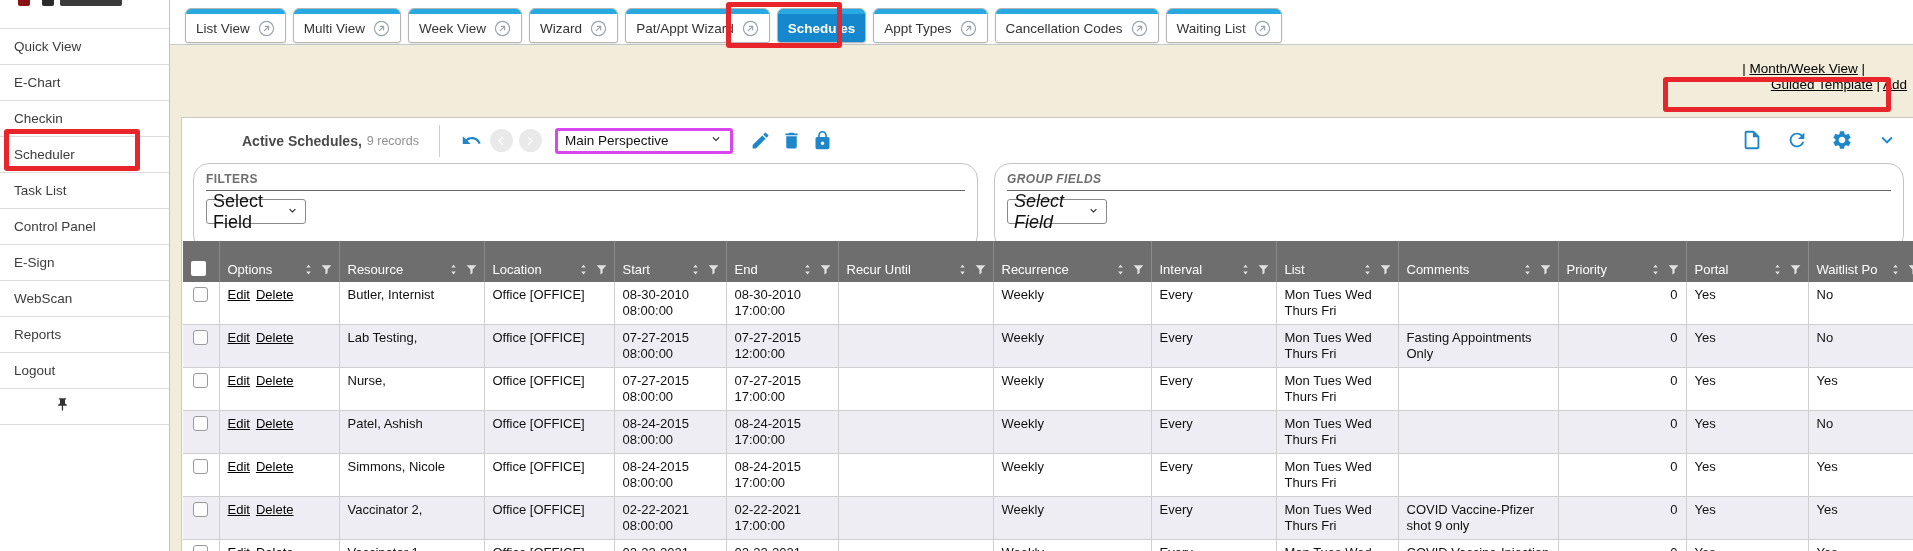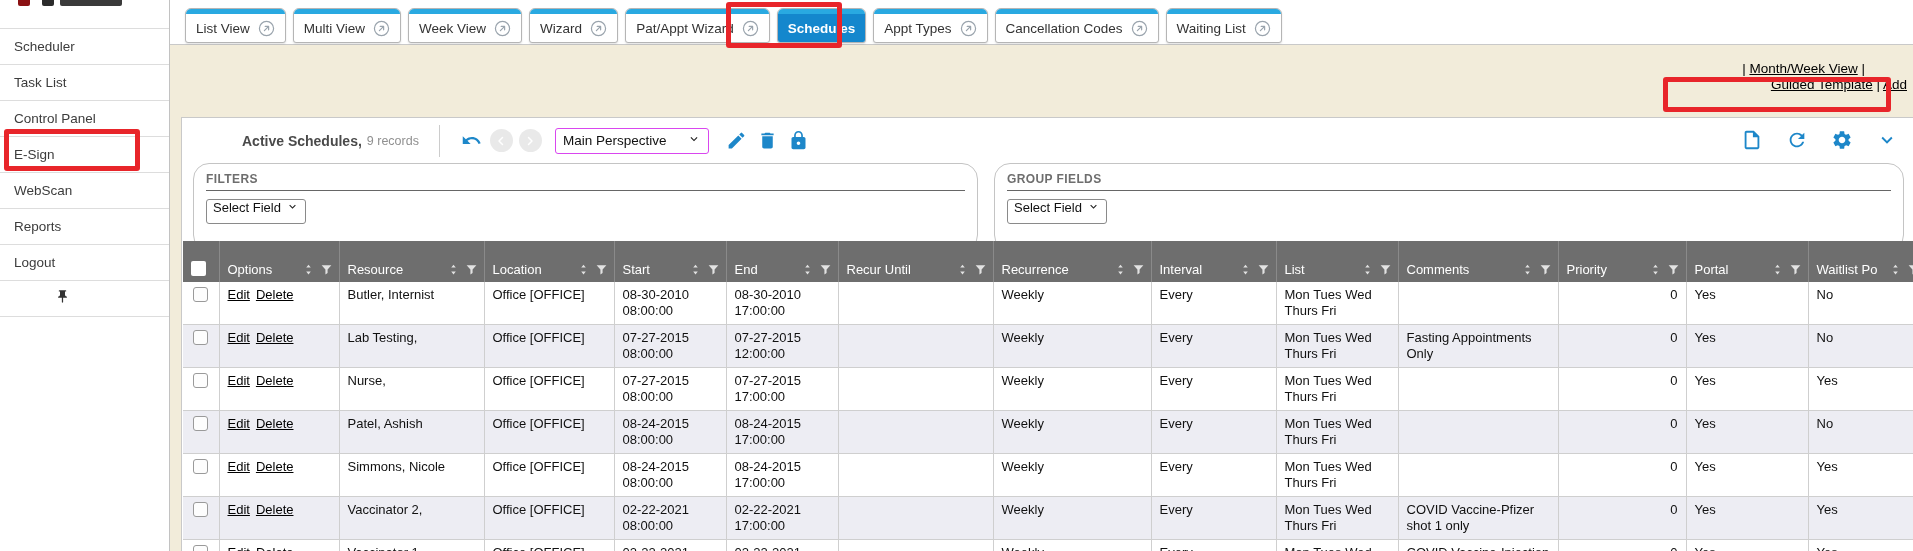--- a/index.html
+++ b/index.html
@@ -42,35 +42,35 @@
          border-top:1px solid #c9c9c9;border-left:1px solid #c9c9c9;box-sizing:border-box;}
 
   .toolbar{position:absolute;left:0;top:0;width:100%;height:45px;display:flex;align-items:center;padding-left:20px;box-sizing:border-box;}
   .tb-title{font-size:14px;font-weight:bold;color:#4a4a4a;margin-left:40px;}
   .tb-records{font-size:12.5px;color:#909090;margin-left:5px;}
   .v-div{width:1px;height:32px;background:#ccc;margin:0 16px 0 20px;}
   .ic-btn{border:none;background:none;padding:0;margin:0 5px;cursor:pointer;display:flex;align-items:center;}
   .ic-btn svg{width:21px;height:21px;color:#1d87c9;}
   .pager{width:23px;height:23px;border-radius:50%;background:#e9e9e9;display:flex;align-items:center;justify-content:center;margin:0 3px;cursor:default;}
   .pager svg{width:12px;height:12px;color:#fff;}
-  .perspective{display:flex;align-items:center;justify-content:space-between;width:154px;height:26px;
-               border:1px solid #d946ef;border-radius:3px;background:#fff;margin:0 12px 0 10px;
+  .perspective{display:flex;align-items:center;justify-content:space-between;width:178px;height:26px;
+               border:3px solid #d946ef;border-radius:3px;background:#fff;margin:0 12px 0 10px;
                padding:0 7px;font-size:13.5px;color:#111;cursor:pointer;box-sizing:border-box;}
   .perspective svg{width:14px;height:14px;color:#222;}
   .toolbar-right{position:absolute;right:10px;top:11px;display:flex;gap:13px;}
   .toolbar-right .ic-btn svg{width:22px;height:22px;}
 
   
   .fieldset{position:absolute;top:45px;height:88px;background:#fff;border:1px solid #c4c4c4;border-radius:16px;box-sizing:border-box;padding:8px 12px 0 12px;}
   .fs-filters{left:11px;width:785px;}
-  .fs-group{left:812px;width:910px;}
+  .fs-group{left:812px;width:910px;font-style:italic;}
   .fs-label{font-size:12px;font-weight:bold;color:#6e6e6e;letter-spacing:.4px;border-bottom:1px solid #666;padding-bottom:4px;}
-  .select-field{display:inline-flex;justify-content:space-between;width:100px;height:25px;
+  .select-field{display:inline-flex;align-items:center;justify-content:space-between;width:100px;height:25px;
                 border:1px solid #8a8a8a;border-radius:3px;background:#fff;margin-top:8px;padding:0 6px;
-                font-size:13px;color:#111;cursor:pointer;box-sizing:border-box;}
+                font-size:18px;color:#111;cursor:pointer;box-sizing:border-box;}
   .select-field svg{width:13px;height:13px;color:#222;}
 
   
   .grid-wrap{position:absolute;left:1px;top:123px;width:1743px;}
   table.grid{border-collapse:collapse;table-layout:fixed;width:1743px;font-size:13px;color:#111;}
   table.grid th{background:#6e6e6e;color:#fff;font-weight:normal;text-align:left;height:32px;
                 padding:16px 6px 0 8px;border-right:1px solid #8a8a8a;box-sizing:border-box;overflow:hidden;white-space:nowrap;}
   .th-flex{display:flex;align-items:center;justify-content:space-between;gap:4px;}
   .th-icons{display:flex;align-items:center;gap:5px;flex:0 0 auto;}
   .th-icons svg{display:block;color:#e2e2e2;cursor:pointer;}
@@ -98,20 +98,23 @@
 
 <div class="page">
 
   <div class="sidebar">
     <div class="logo-cut">
       <span class="logo-blob" style="left:18px;width:12px;background:#8b1113;"></span>
       <span class="logo-blob" style="left:42px;width:12px;background:#2b2b2b;"></span>
       <span class="logo-blob" style="left:60px;width:62px;background:#3a3a3a;"></span>
     </div>
     <div id="side-items">
+        <div class="side-item">Quick View</div>
+        <div class="side-item">E-Chart</div>
+        <div class="side-item">Checkin</div>
         <div class="side-item">Scheduler</div>
         <div class="side-item">Task List</div>
         <div class="side-item">Control Panel</div>
         <div class="side-item">E-Sign</div>
         <div class="side-item">WebScan</div>
         <div class="side-item">Reports</div>
         <div class="side-item">Logout</div>
       </div>
     <div class="pin-row">
       <span id="pin-slot"><svg class="" width="15" height="15" viewBox="0 0 24 24">
@@ -663,21 +666,21 @@
               <td>Vaccinator 2,</td>
               <td>Office [OFFICE]</td>
               <td class="cell-pre">02-22-2021
 08:00:00</td>
               <td class="cell-pre">02-22-2021
 17:00:00</td>
               <td></td>
               <td>Weekly</td>
               <td>Every</td>
               <td>Mon Tues Wed Thurs Fri</td>
-              <td>COVID Vaccine-Pfizer shot 1 only</td>
+              <td>COVID Vaccine-Pfizer shot 9 only</td>
               <td class="td-right">0</td>
               <td>Yes</td>
               <td>Yes</td>
             </tr>
             <tr>
               <td class="cb-cell"><span class="cbx"></span></td>
               <td><span class="rowlink">Edit</span><span class="rowlink">Delete</span></td>
               <td>Vaccinator 1,</td>
               <td>Office [OFFICE]</td>
               <td class="cell-pre">02-22-2021

